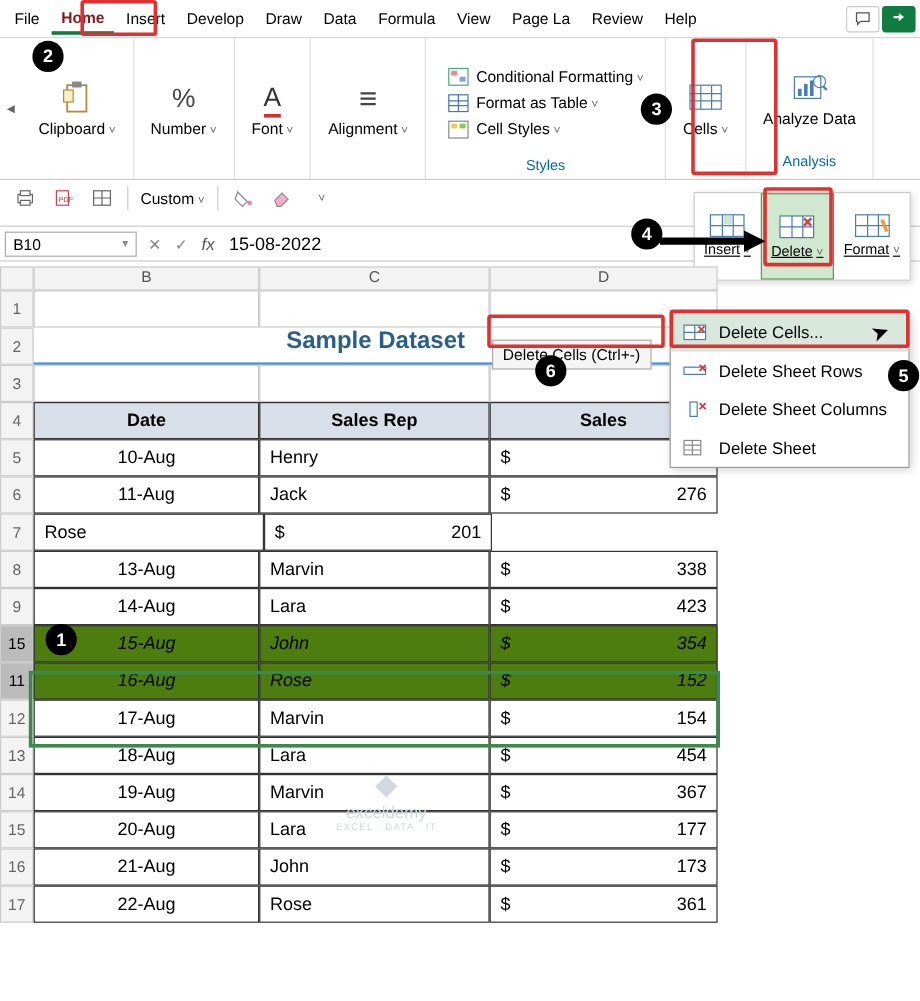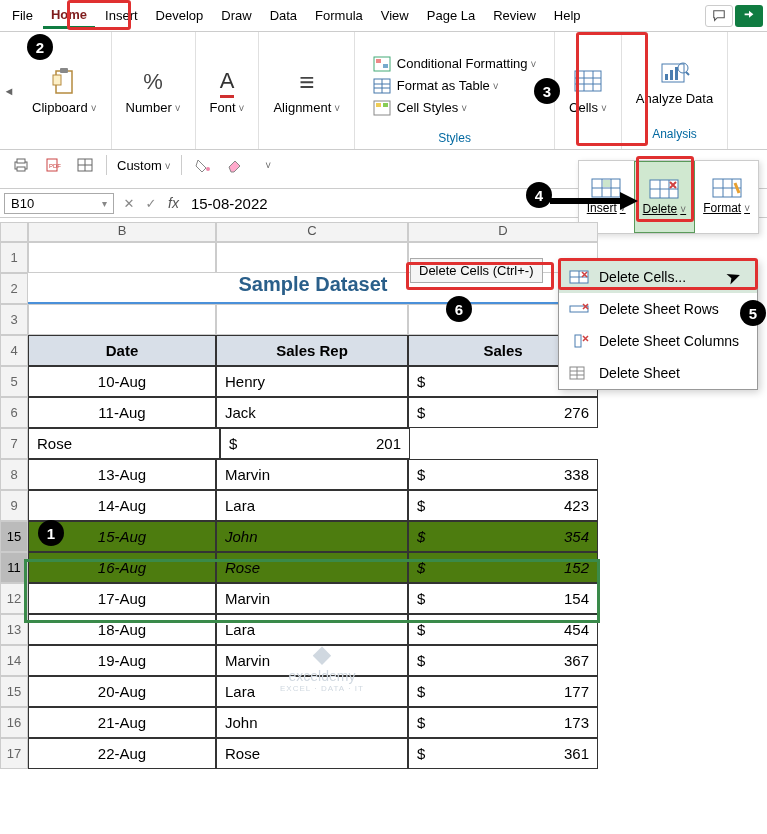--- a/index.html
+++ b/index.html
@@ -39,21 +39,21 @@
 .cells-panel .cbtn .cicon { width: 32px; height: 22px; }
 
 
 .formulabar { display: flex; align-items: center; height: 30px; border-top: 1px solid #ccc; border-bottom: 1px solid #ccc; margin-top: 8px; }
 .formulabar .namebox { width: 110px; border: 1px solid #aaa; margin: 2px 4px; padding: 2px 6px; font-size: 13px; display:flex; justify-content:space-between; align-items:center; }
 .formulabar .fbtn { width: 22px; text-align: center; color: #888; font-size: 13px; }
 .formulabar .fx { font-style: italic; font-size: 14px; color: #555; padding: 0 6px; }
 .formulabar .fval { padding: 0 6px; font-size: 15px; }
 
 
-.tooltip { position: absolute; top: 258px; left: 410px; background: #f5f5f5; border: 1px solid #aaa; padding: 4px 8px; font-size: 13px; }
+.tooltip { position: absolute; top: 283px; left: 410px; background: #f5f5f5; border: 1px solid #aaa; padding: 4px 8px; font-size: 13px; }
 
 
 .ctxmenu { position: absolute; top: 260px; left: 558px; width: 200px; background: #fff; border: 1px solid #999; box-shadow: 2px 2px 8px rgba(0,0,0,0.2); z-index: 10; }
 .ctxmenu .citem { display: flex; align-items: center; gap: 10px; padding: 8px 10px; font-size: 14px; }
 .ctxmenu .citem.hl { background: #d8e8dc; }
 .ctxmenu .ci-icon { width: 20px; height: 16px; display:flex; align-items:center; justify-content:center; }
 
 
 .sheet { position: relative; margin-top: 4px; }
 .colhdrs { display: flex; height: 20px; }

